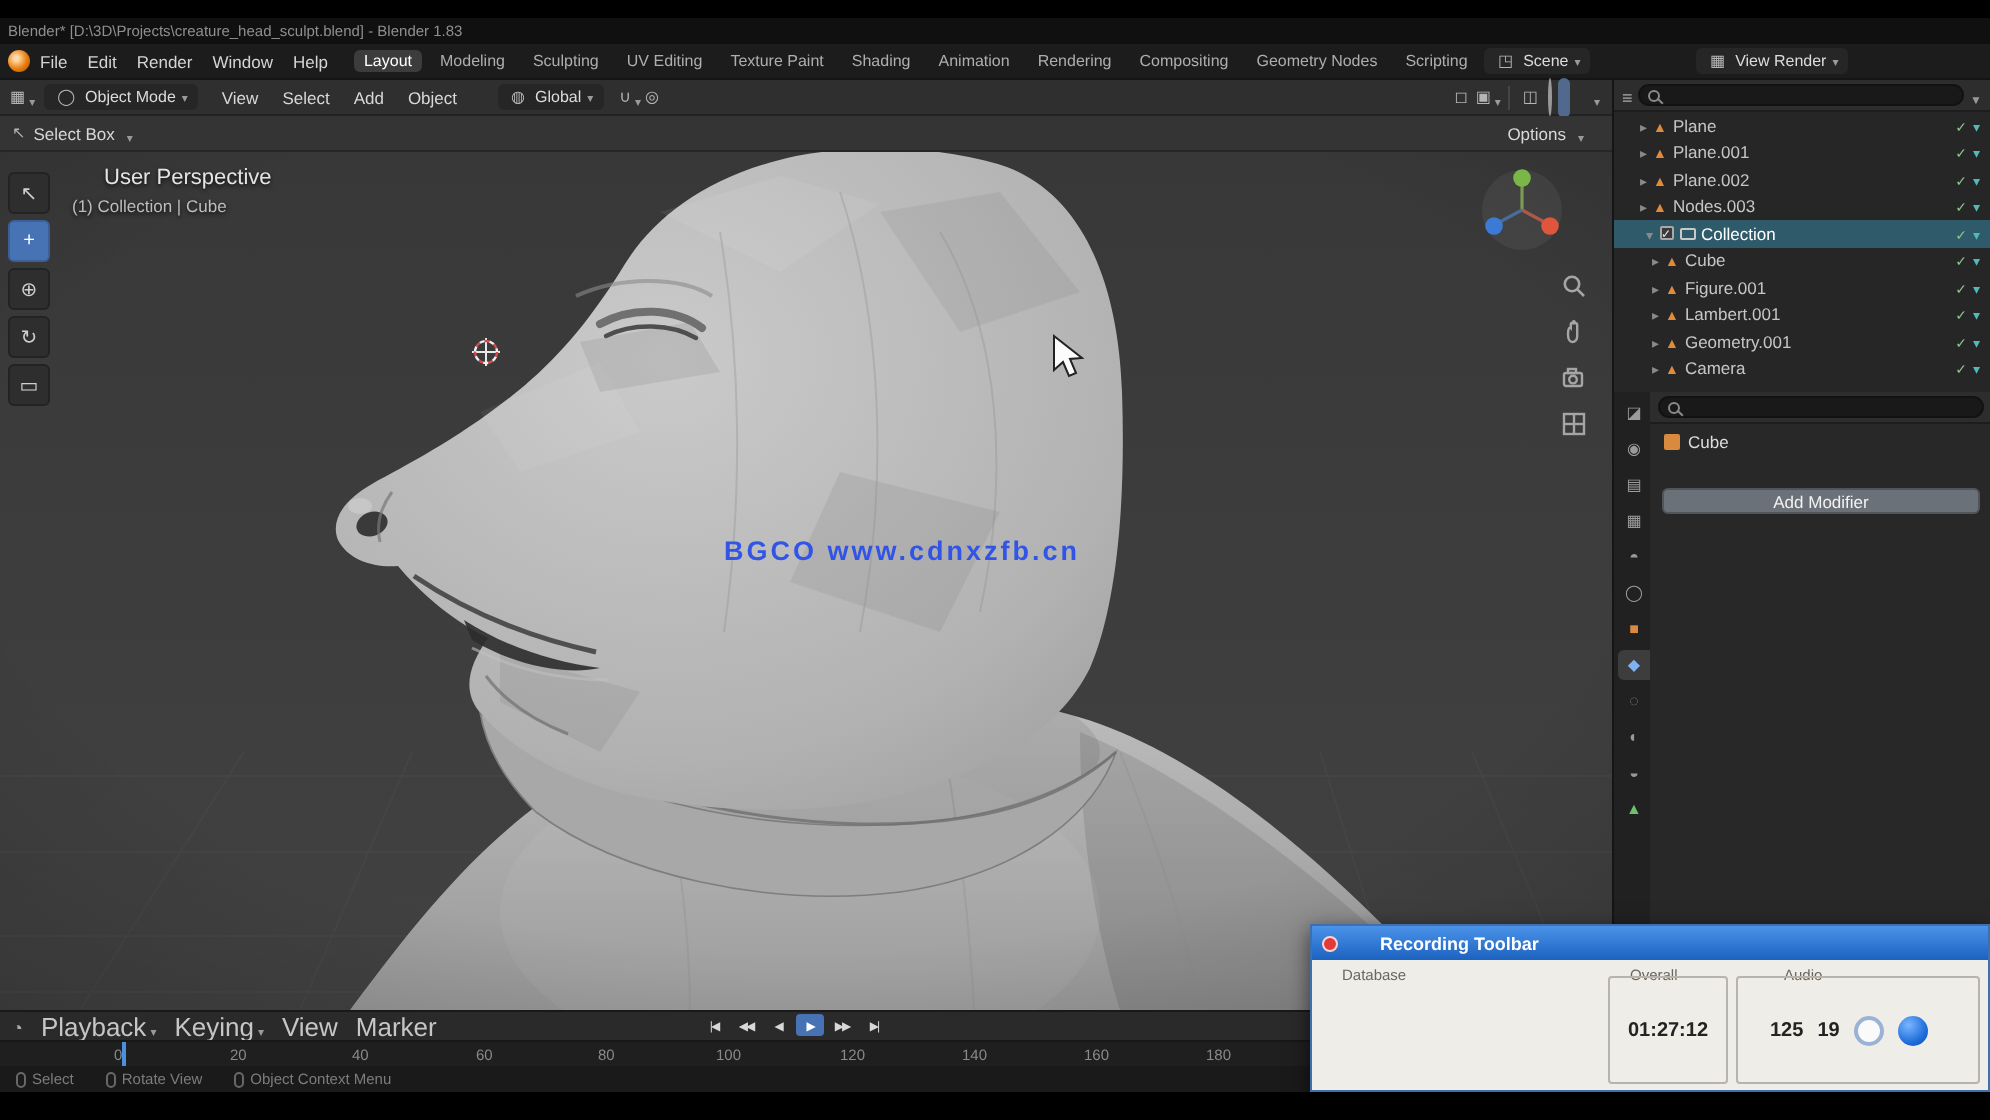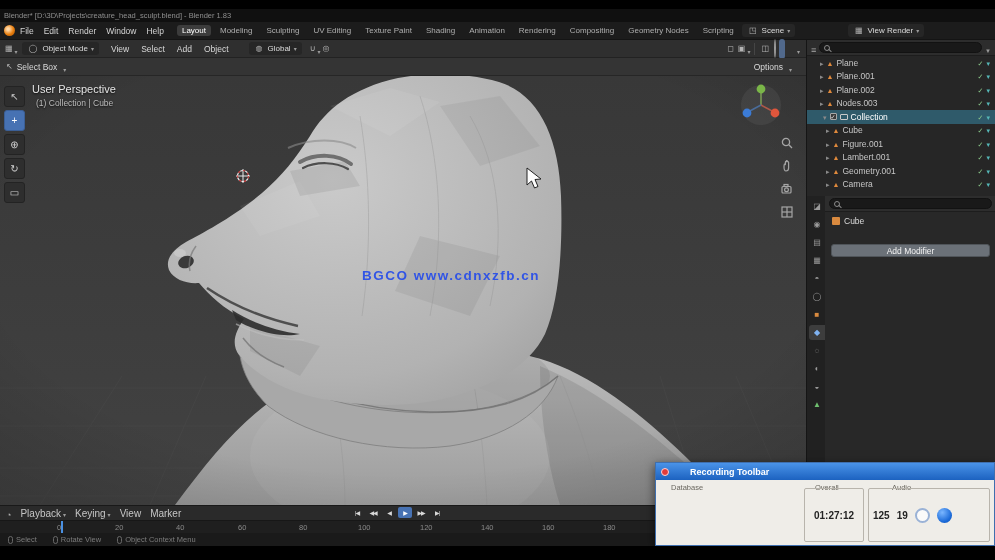--- a/index.html
+++ b/index.html
@@ -71,21 +71,21 @@
   .ptab{width:16px;height:15px;display:flex;align-items:center;justify-content:center;font-size:8px;color:#9a9a9a;margin:3px 0 0 2px;border-radius:3px 0 0 3px}
   .ptab.active{background:#3d3d3d;color:#7fb2f0}
   #props-content{position:absolute;left:18px;top:156px;width:171px;height:309px;background:#282828}
   .addmod{position:absolute;left:6px;top:48px;width:159px;height:13px;background:#6b7178;border:1px solid #50555a;
           border-radius:3px;color:#f2f2f2;font-size:8.5px;display:flex;align-items:center;justify-content:center}
   .cube-ico{width:8px;height:8px;background:#d98a3f;border-radius:1px;flex:none}
 
   
   #timeline{left:0;top:505px;width:995px;height:28px;background:#2a2a2a;border-top:1px solid #191919}
   .tl-head{height:14px;display:flex;align-items:center;gap:9px;padding-left:6px}
-  .tl-menu{font-size:10px;color:#c6c6c6;display:flex;align-items:center;gap:2px}
+  .tl-menu{font-size:13px;color:#c6c6c6;display:flex;align-items:center;gap:2px}
   .clock::before{content:"◔";color:#aaa;font-size:9px}
   .tl-ruler{position:relative;height:14px;background:#1f1f1f;border-top:1px solid #171717}
   .tick{position:absolute;top:2px;font-size:7.5px;color:#8a8a8a}
   .tp{width:14px;height:11px;display:flex;align-items:center;justify-content:center;color:#d8d8d8;
       font-size:6px;letter-spacing:-1px;border-radius:2px}
   .tp.play-active{background:#4772b3;color:#fff}
   .tp-start::before{content:"|◀"}.tp-rw::before{content:"◀◀"}.tp-rev::before{content:"◀"}
   .tp-play::before{content:"▶"}.tp-ff::before{content:"▶▶"}.tp-end::before{content:"▶|"}
   #statusbar{left:0;top:533px;width:995px;height:13px;background:#1a1a1a;display:flex;align-items:center;gap:16px;padding-left:8px}
   .hint{font-size:7.5px;color:#7c7c7c;display:flex;align-items:center;gap:3px}
@@ -287,21 +287,21 @@
         <path d="M236,100 H250 M243,93 V107" stroke="#e8e8e8" stroke-width="1"></path>
         <circle cx="243" cy="100" r="5.5" fill="none" stroke="#d84a4a" stroke-width="1.2" stroke-dasharray="2.5,2.5"></circle>
         <circle cx="243" cy="100" r="5.5" fill="none" stroke="#f0f0f0" stroke-width="1.2" stroke-dasharray="2.5,2.5" stroke-dashoffset="2.5"></circle>
       </g>
 
       <rect width="806" height="429" fill="url(#vig)" pointer-events="none"></rect>
 
       <polygon points="527,92 527,109 531.5,105 534.5,112 538,110.5 535,103.5 541,103" fill="#fcfcfc" stroke="#222" stroke-width="1"></polygon>
     </svg>
 
-    <div class="abs vp-t1" style="left:32px;top:7px">User Perspective</div>
+    <div class="abs vp-t1" style="left:52px;top:7px">User Perspective</div>
     <div class="abs vp-t2" style="left:36px;top:22px">(1) Collection | Cube</div>
     <div class="abs watermark nw" style="left:362px;top:192px">BGCO  www.cdnxzfb.cn</div>
 
     <div class="abs" style="left:4px;top:10px">
       <div class="toolbtn">↖</div>
       <div class="toolbtn active">+</div>
       <div class="toolbtn">⊕</div>
       <div class="toolbtn">↻</div>
       <div class="toolbtn">▭</div>
     </div>
@@ -518,21 +518,21 @@
     <div id="rec-title">
       <span class="recico"></span>
       <span>Recording Toolbar</span>
     </div>
     <span class="glabel" style="left:12px">Database</span>
     <span class="glabel" style="left:156px">Overall</span>
     <div class="group flex" style="left:148px;width:60px;justify-content:center">
       <span class="bigval">01:27:12</span>
     </div>
     <span class="glabel" style="left:233px">Audio</span>
-    <div class="group flex" style="left:212px;width:122px;gap:7px;padding-left:4px">
+    <div class="group flex" style="left:212px;width:122px;gap:7px;padding-left:16px">
       <span class="bigval">125</span>
       <span class="bigval">19</span>
       <span class="dial"></span>
       <span class="recball"></span>
     </div>
   </div>
 
 </div>
 
 </body></html>

